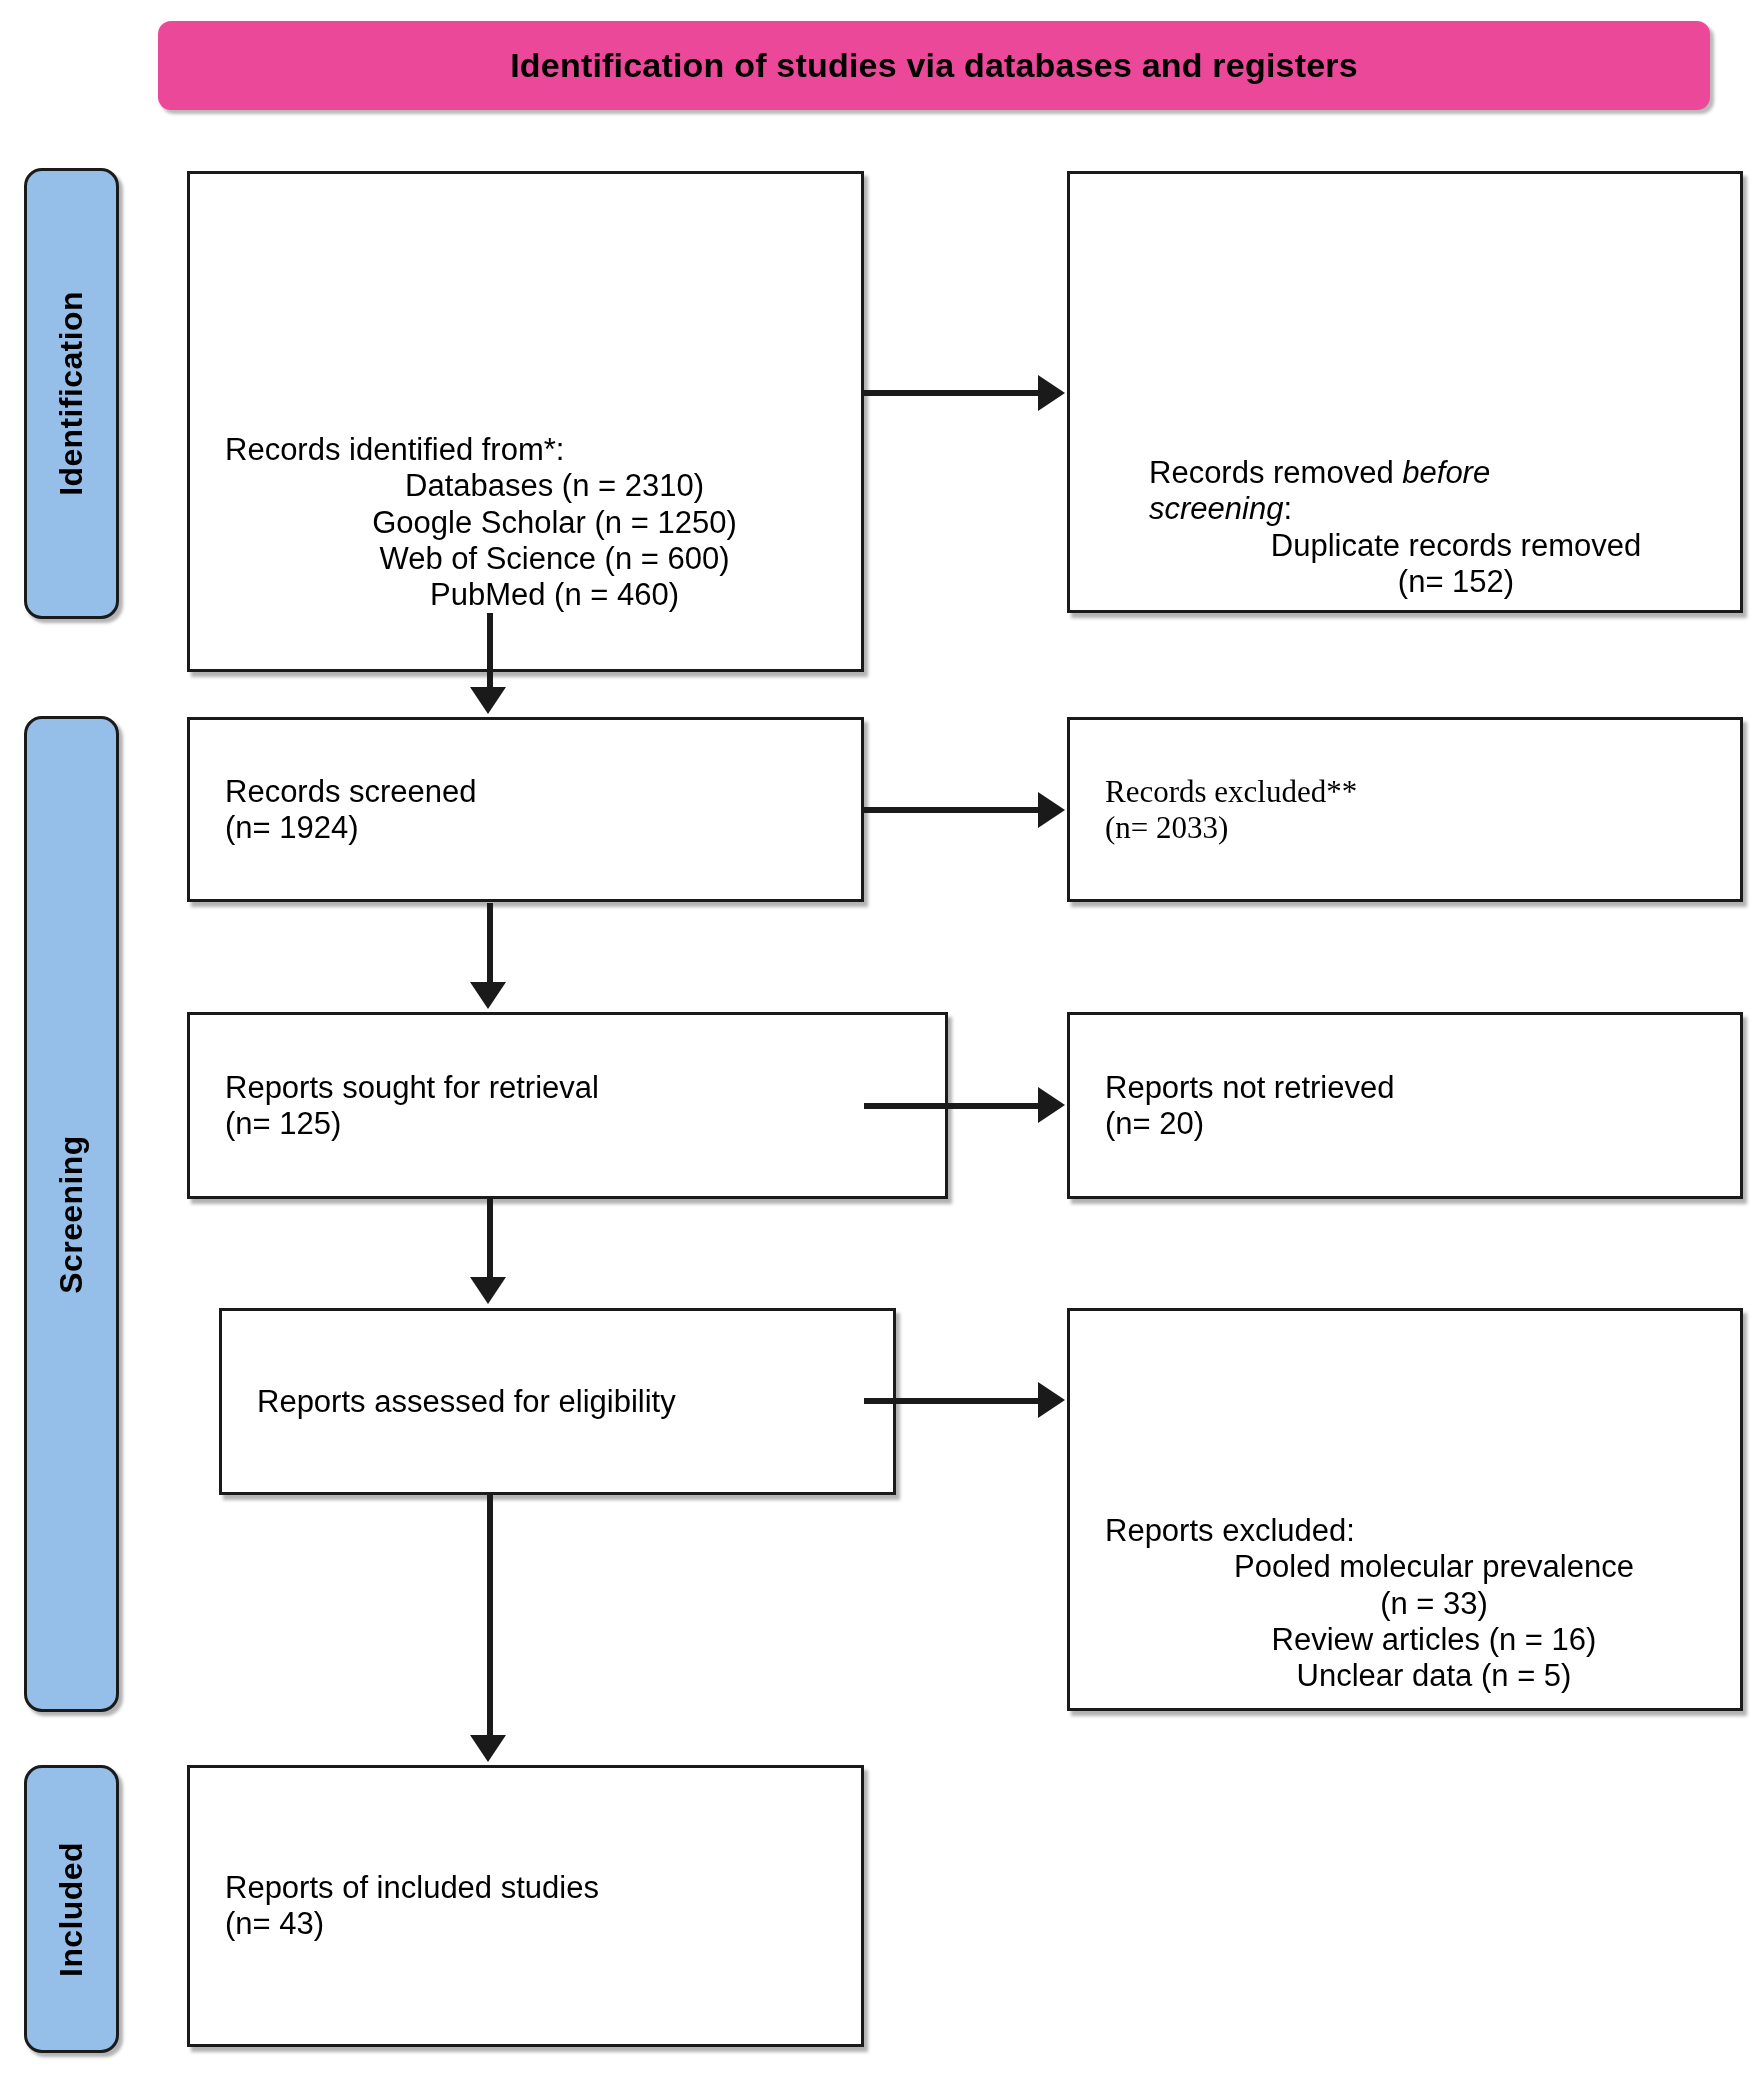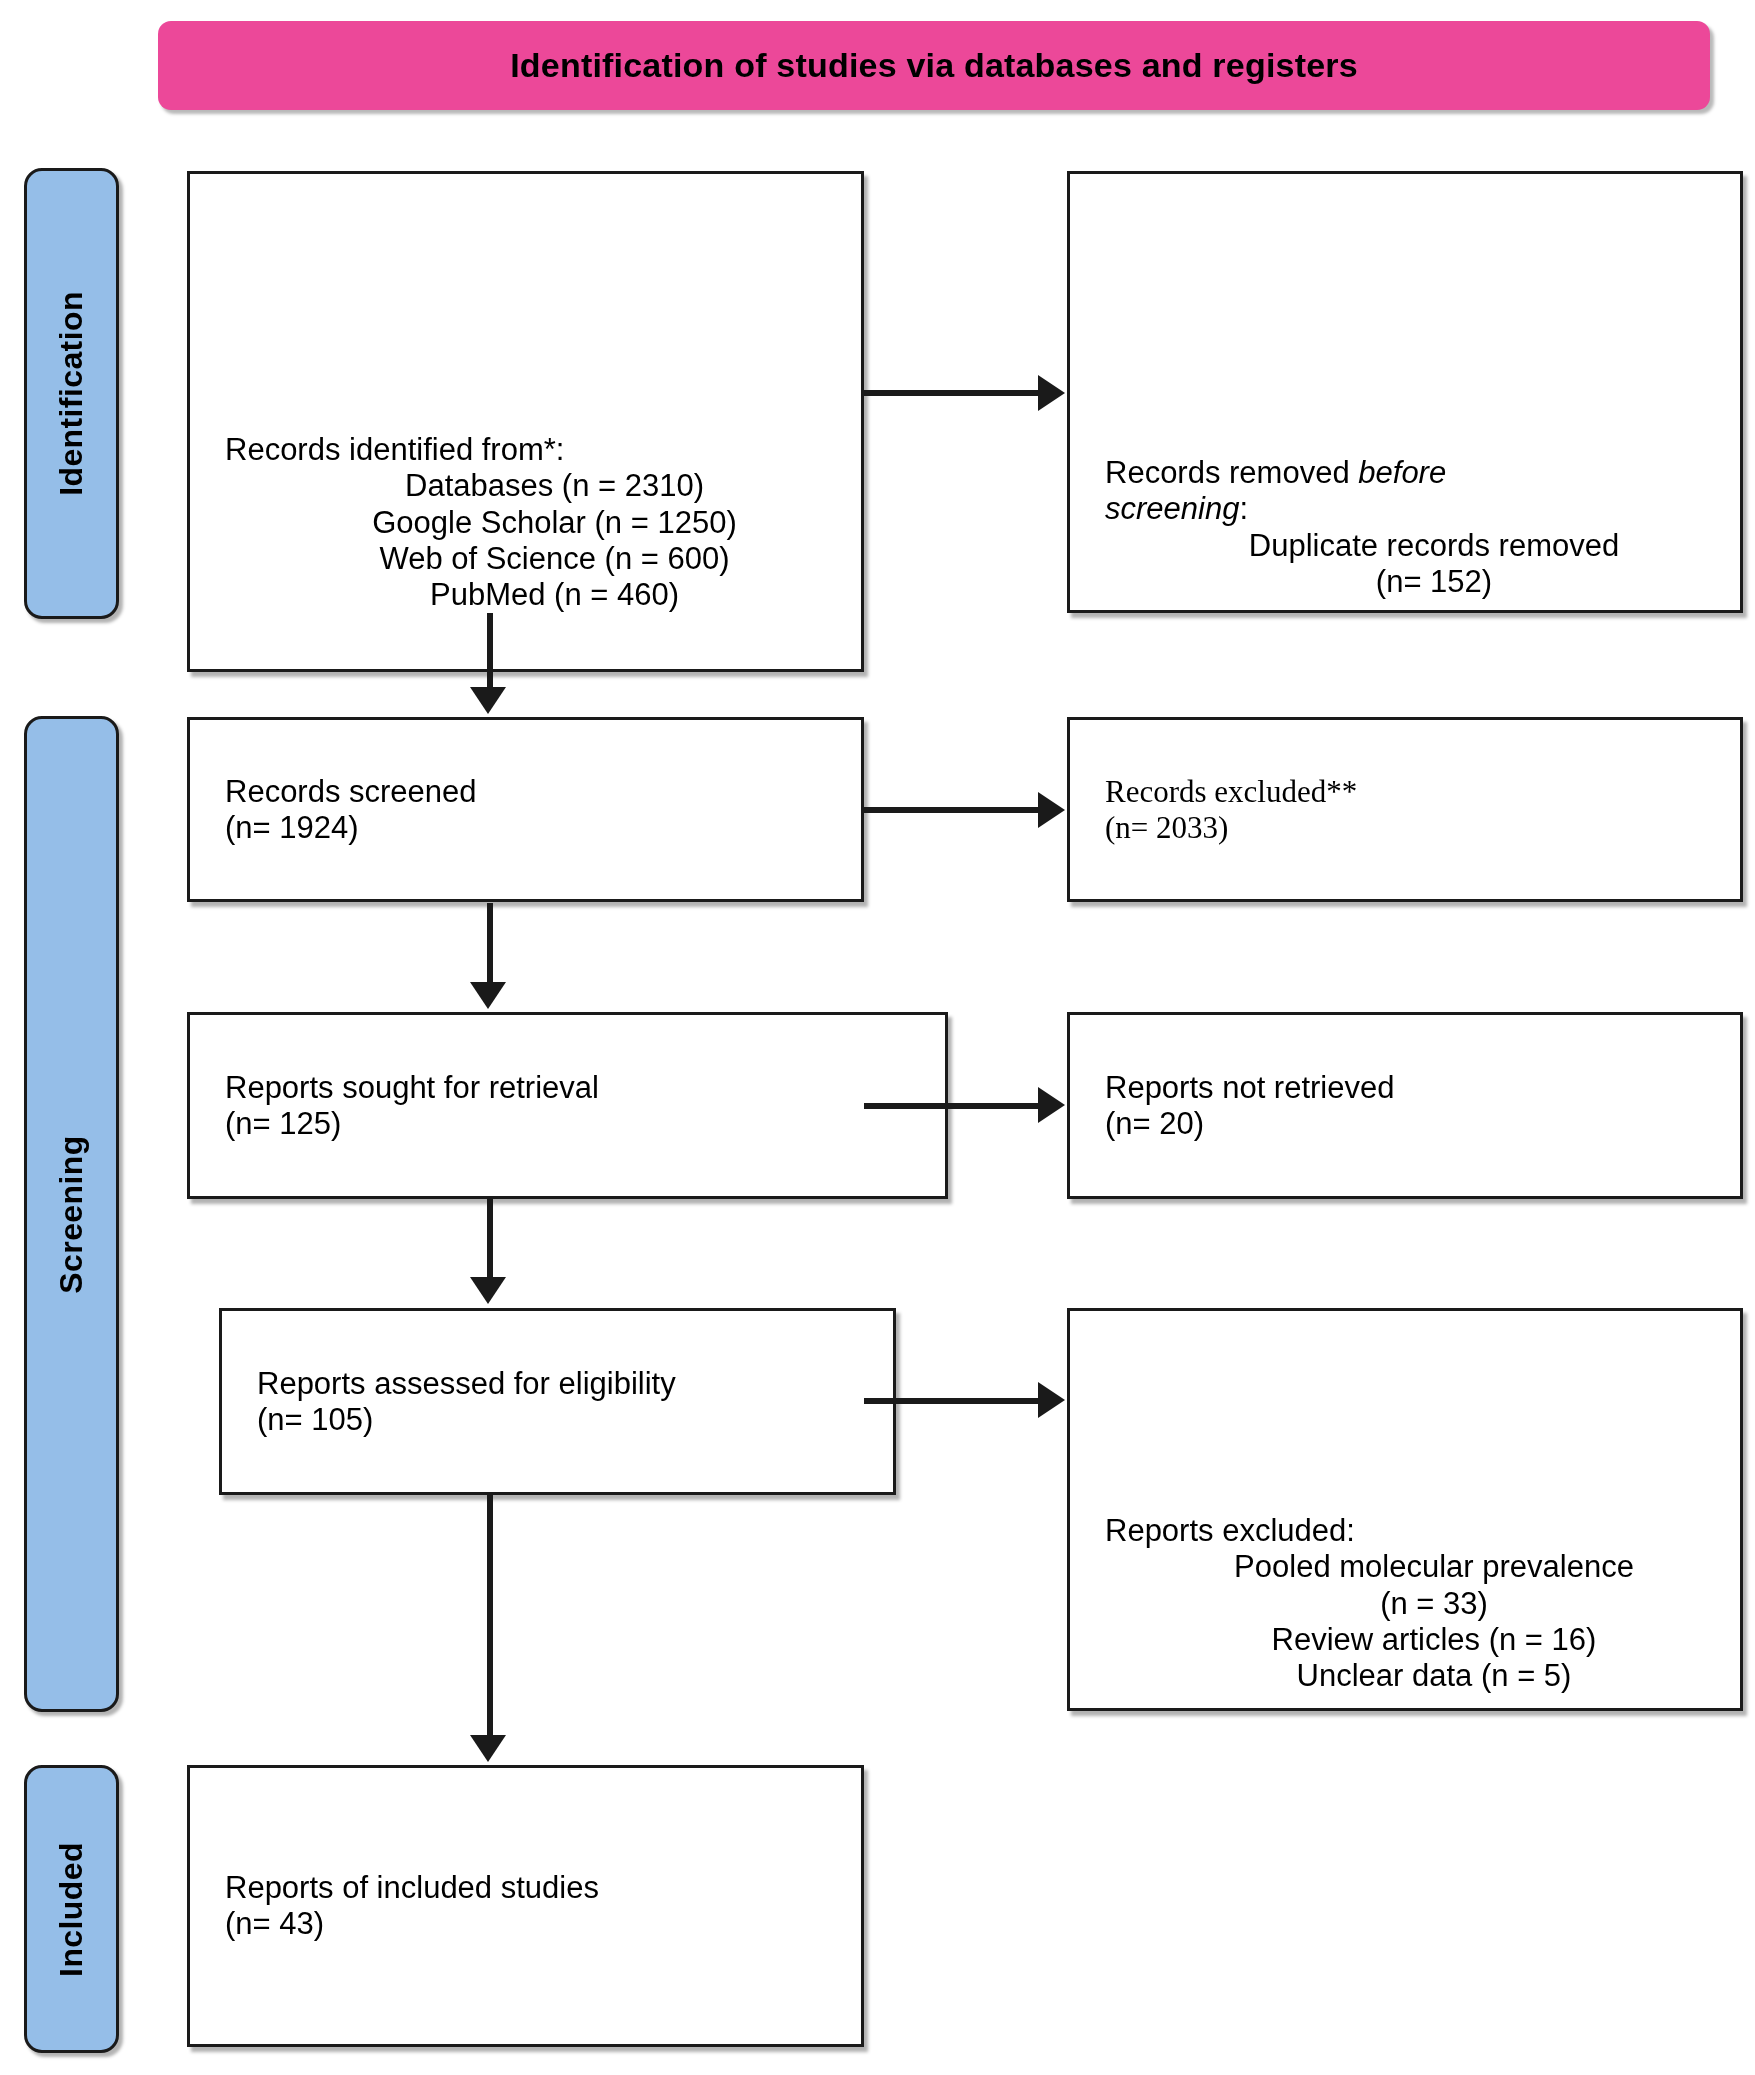--- a/index.html
+++ b/index.html
@@ -94,21 +94,21 @@
   #box-included     { left: 187px;  top: 1765px; width: 677px;  height: 282px; }
 
   
   #box-removed      { left: 1067px; top: 171px;  width: 676px;  height: 442px; }
   #box-excluded-rec { left: 1067px; top: 717px;  width: 676px;  height: 185px; font-family: Liberation Serif, serif; }
   #box-notretrieved { left: 1067px; top: 1012px; width: 676px;  height: 187px; }
   #box-excluded-rep { left: 1067px; top: 1308px; width: 676px;  height: 403px; }
 
   
   #box-identified .inner { top: 258px; transform: none; }
-  #box-removed .inner    { top: 281px; transform: none; }
+  #box-removed .inner    { top: 281px; transform: none; margin-left: 44px; }
   #box-excluded-rep .inner { top: 202px; transform: none; }
 
   
   .conn {
     position: absolute;
     background: #1a1a1a;
   }
   .arrowhead {
     position: absolute;
     width: 0;
@@ -207,21 +207,20 @@
   <div class="box" id="box-notretrieved">
     <div class="inner">
       <div class="line">Reports not retrieved</div>
       <div class="line">(n= 20)</div>
     </div>
   </div>
 
   <div class="box" id="box-assessed">
     <div class="inner">
       <div class="line">Reports assessed for eligibility</div>
-      <div class="line">(n= 105)</div>
     </div>
   </div>
 
   <div class="box" id="box-excluded-rep">
     <div class="inner">
       <div class="line">Reports excluded:</div>
       <div class="line indent">Pooled molecular prevalence</div>
       <div class="line indent">(n = 33)</div>
       <div class="line indent">Review articles (n = 16)</div>
       <div class="line indent">Unclear data (n = 5)</div>

